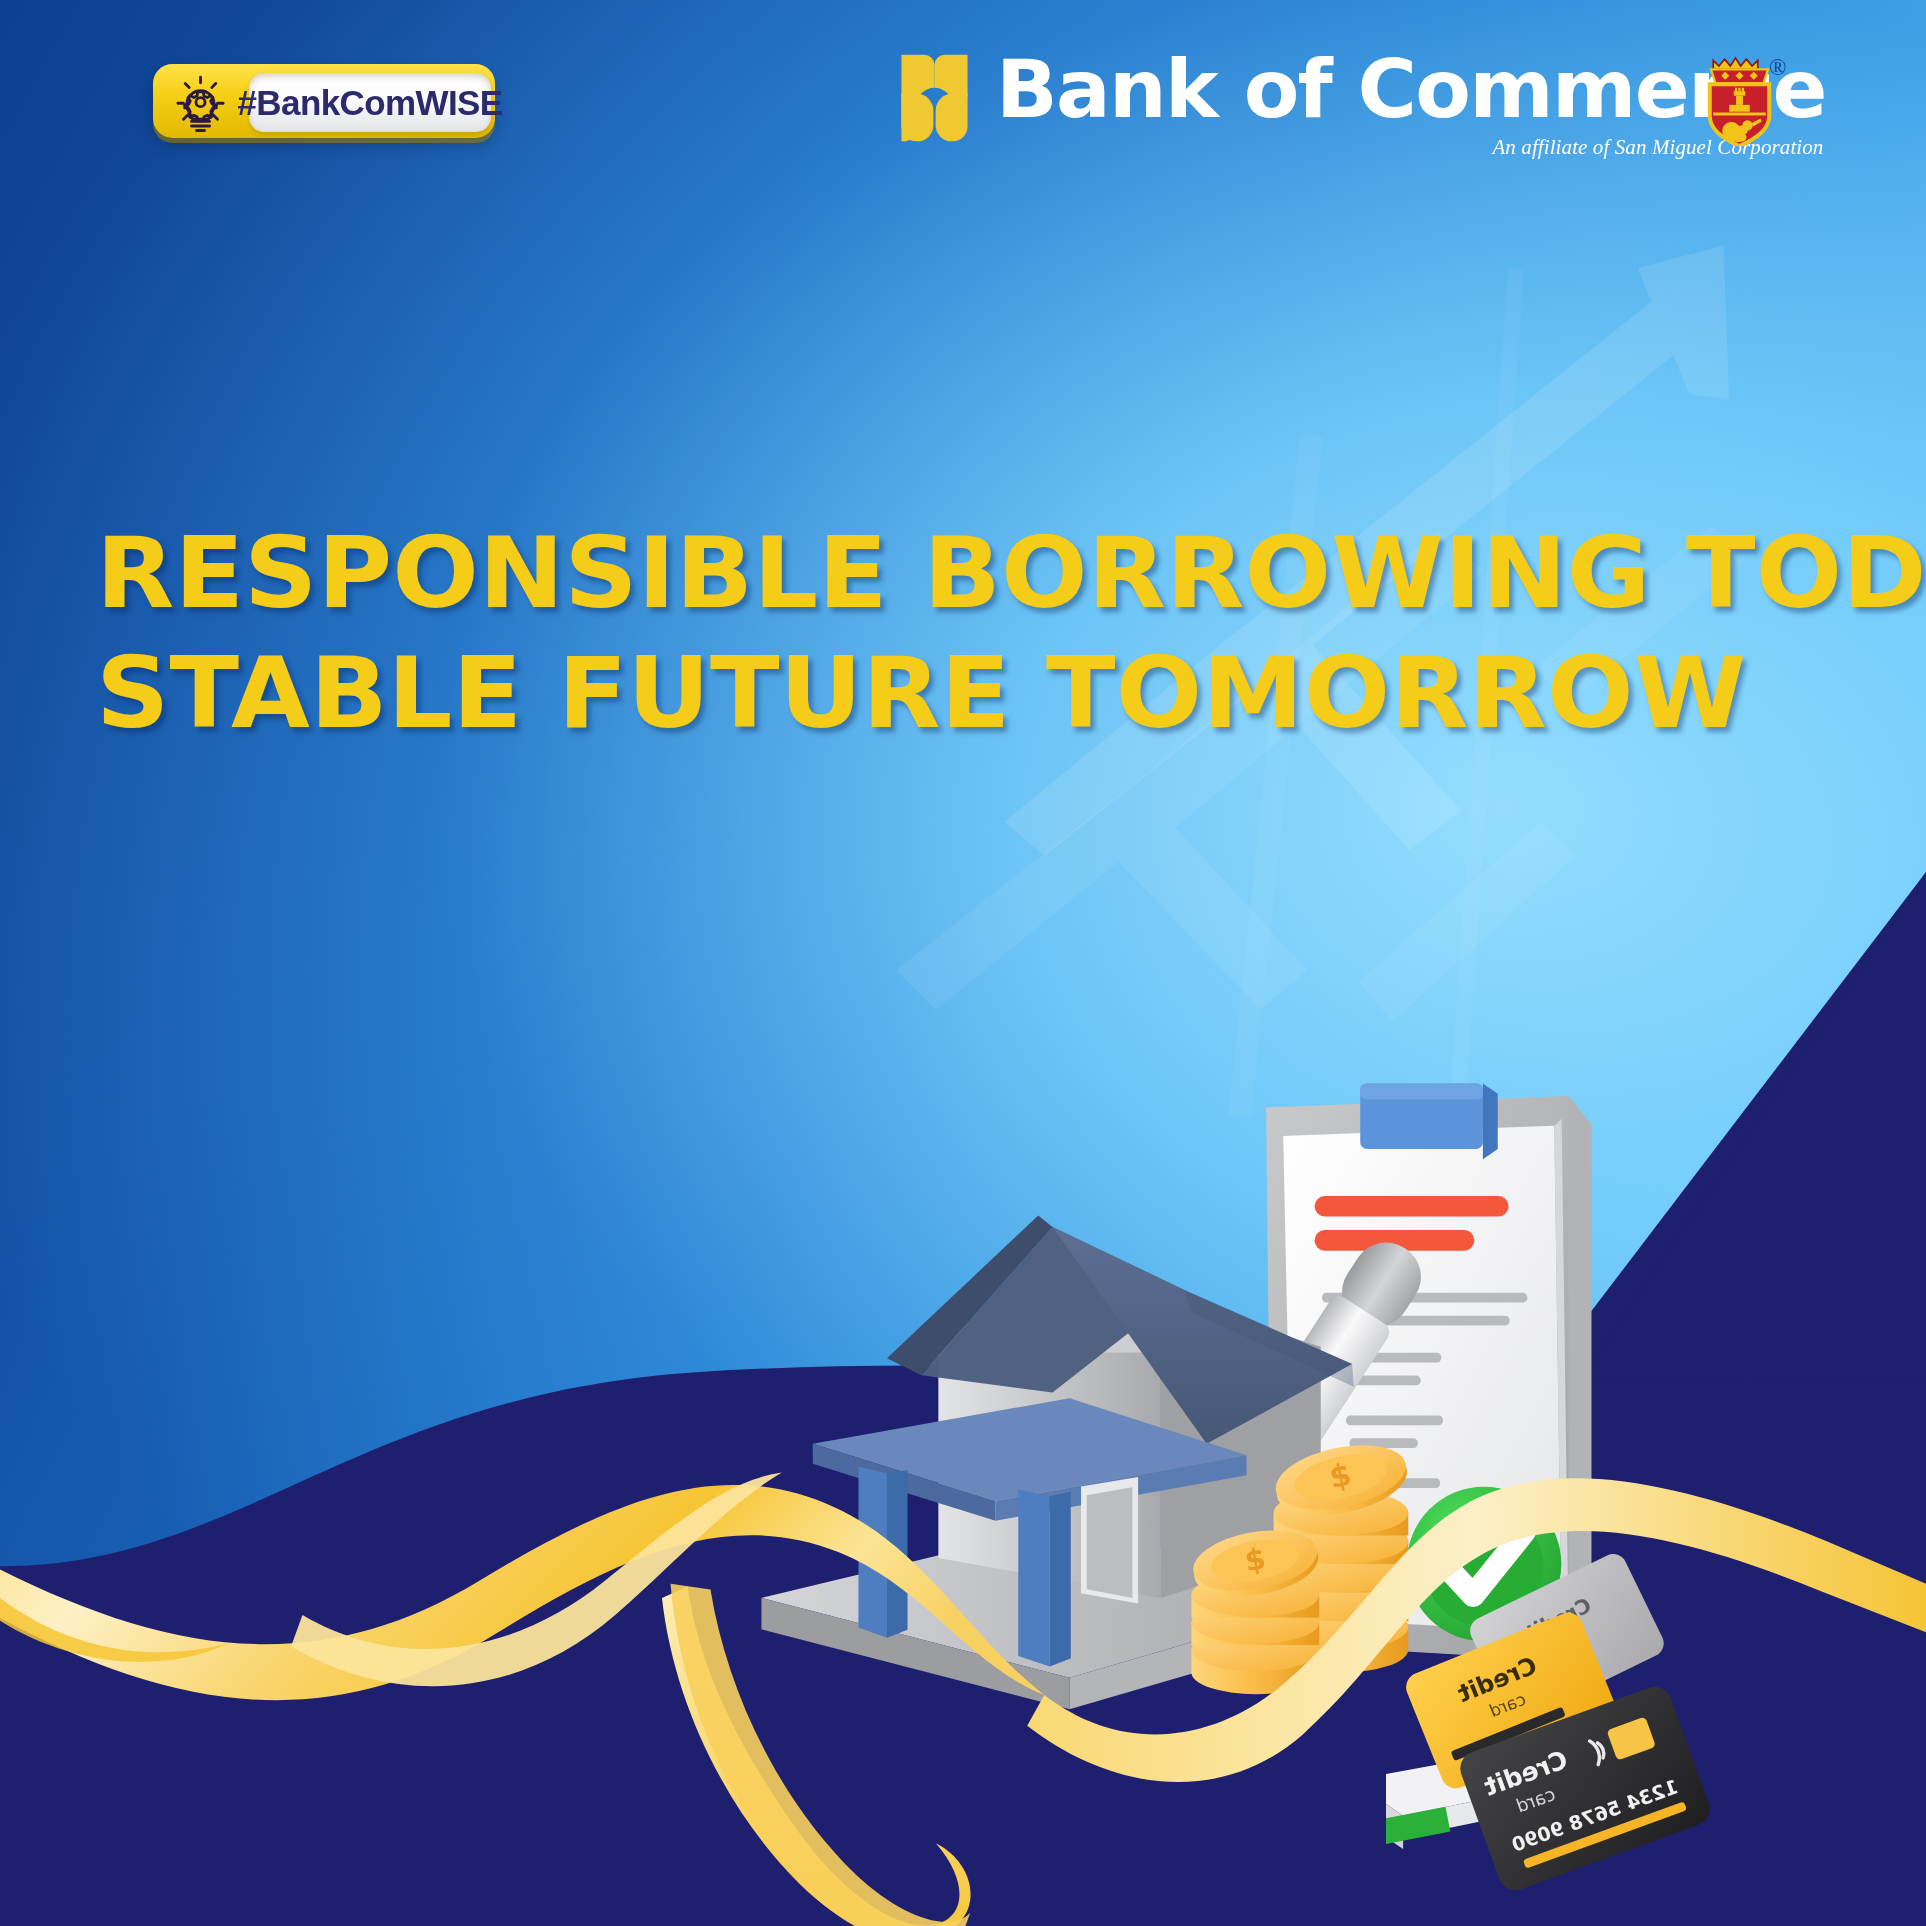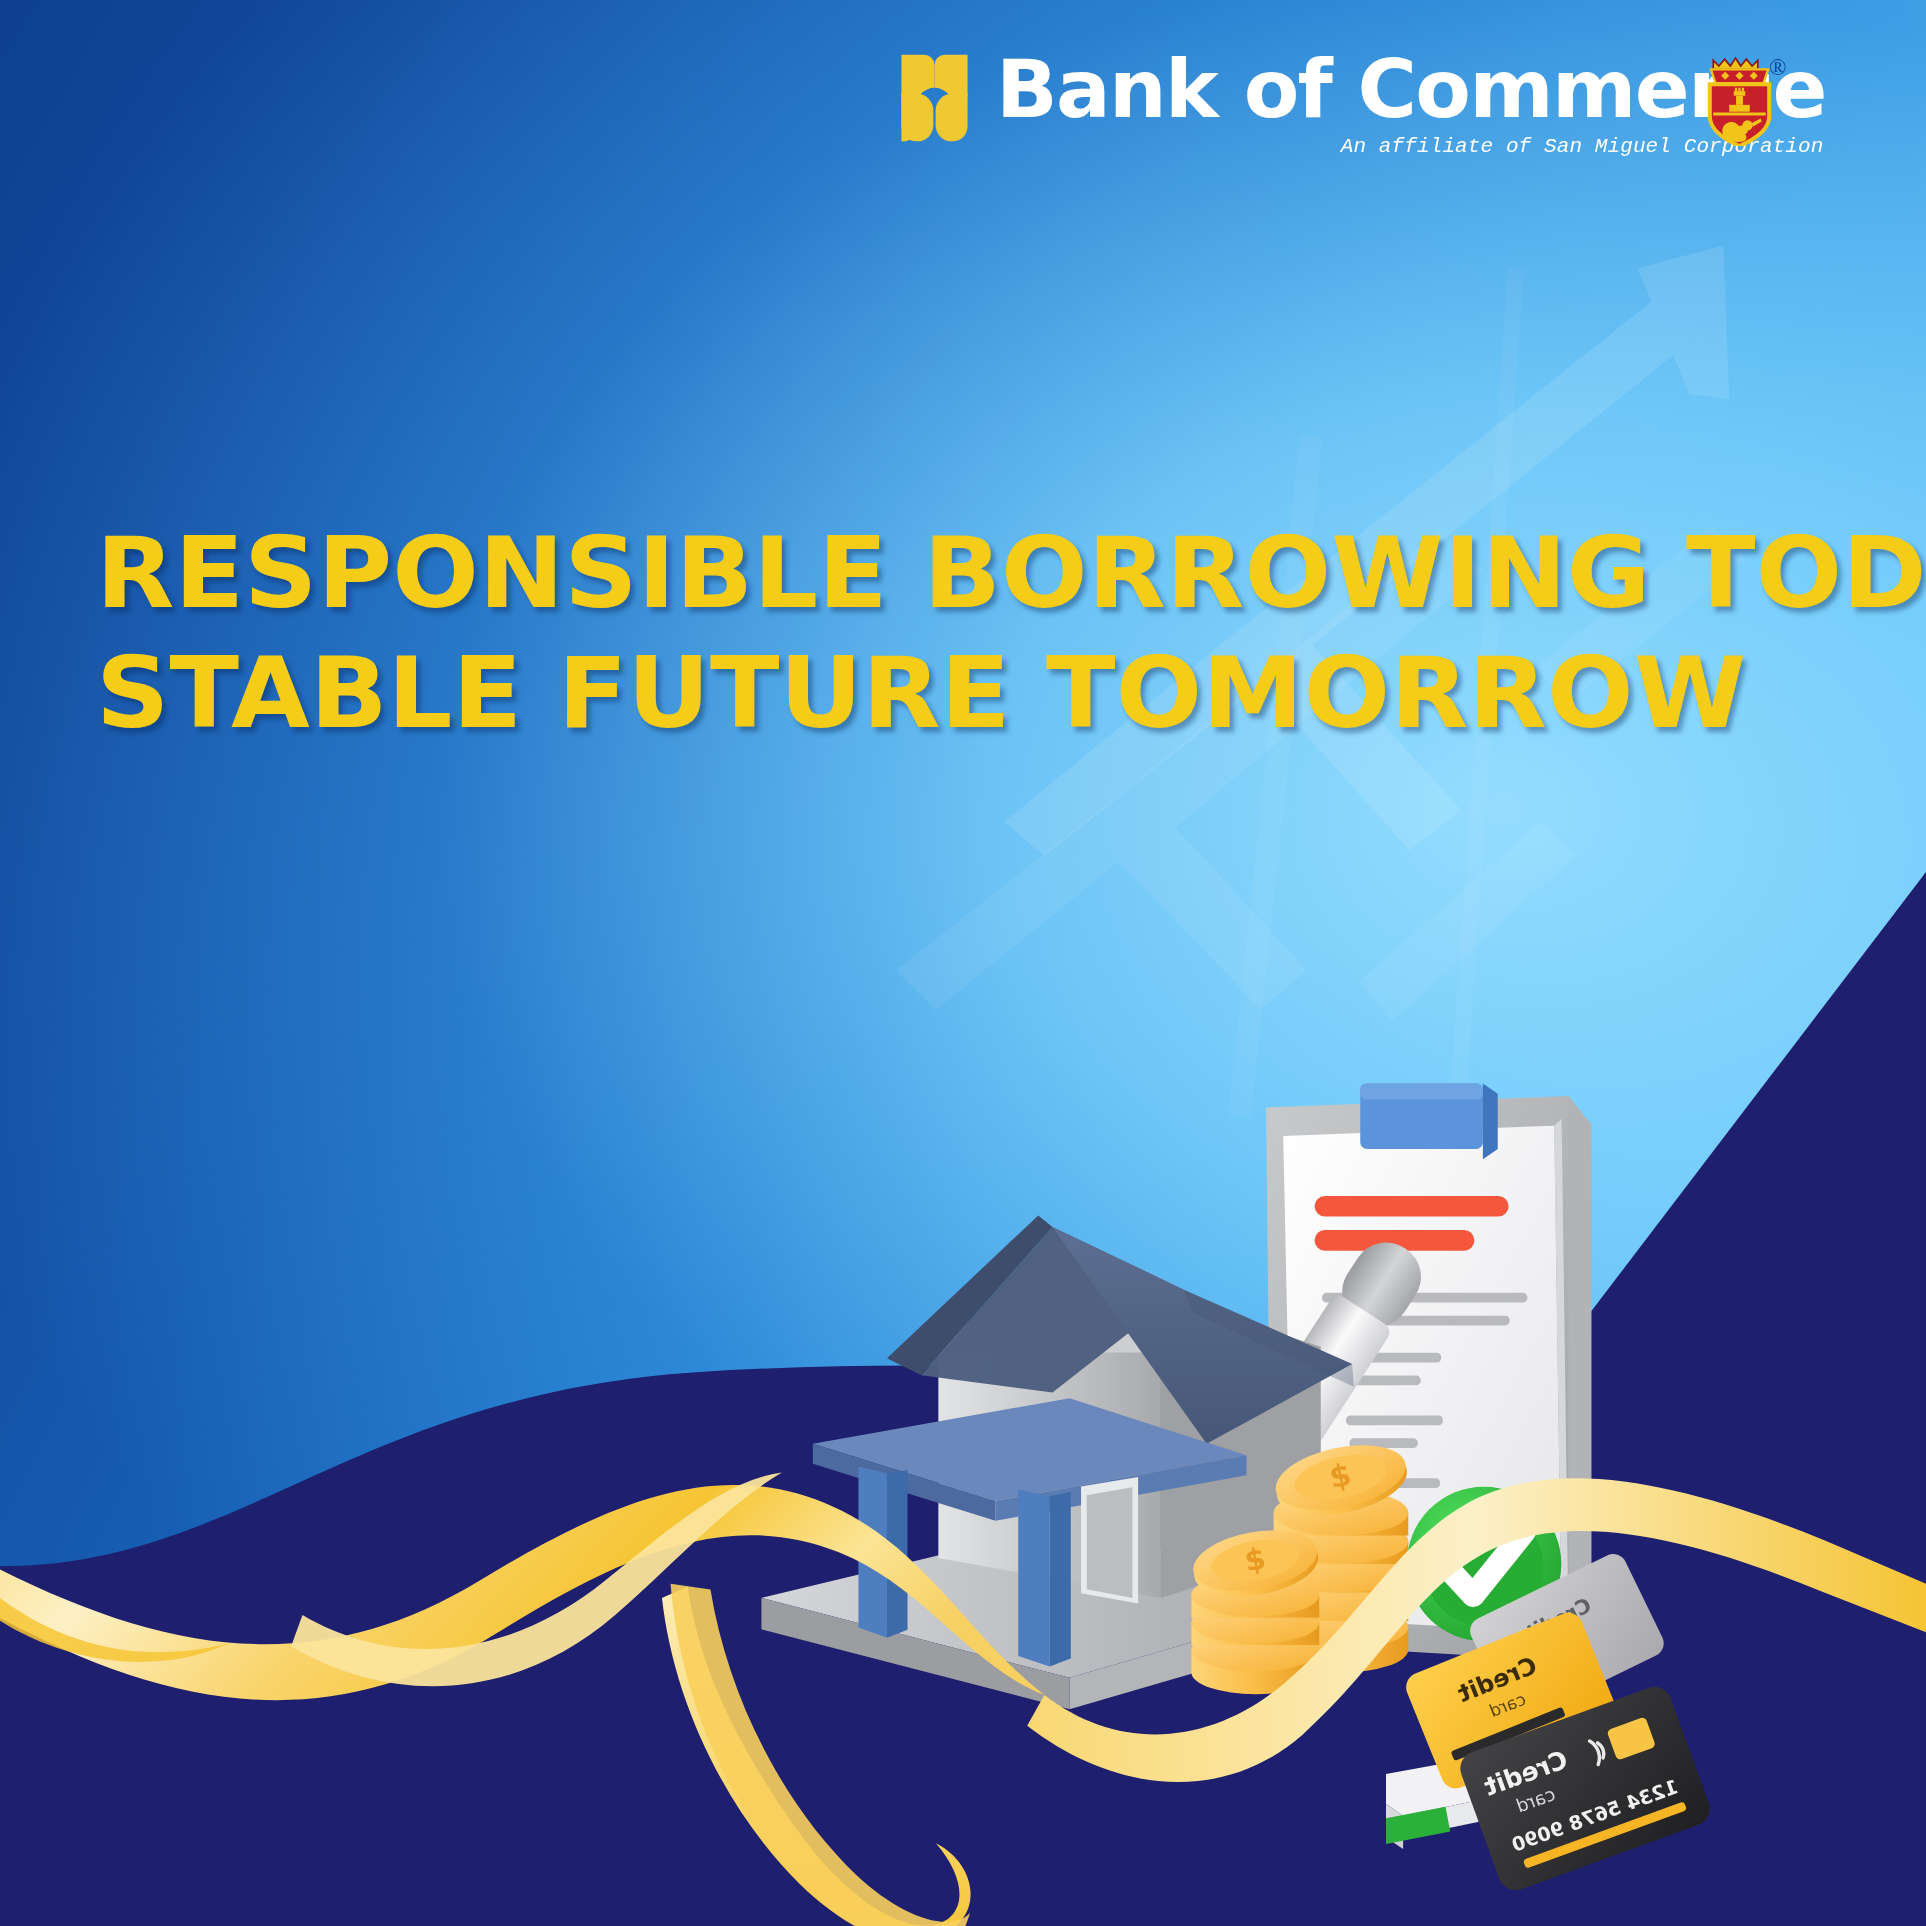--- a/index.html
+++ b/index.html
@@ -57,21 +57,21 @@
   .brand-text-wrap { margin-left:25px; position:relative; }
   .brand-name {
     font-size:81px; font-weight:bold; color:#ffffff;
     letter-spacing:-1.7px; line-height:1; white-space:nowrap;
     font-family:"DejaVu Sans", sans-serif;
   }
   .brand-tag {
     position:absolute; right:2.3px; top:86px;
     font-size:21px; font-style:italic; color:#ffffff;
     white-space:nowrap; letter-spacing:0.1px;
-    font-family:Liberation Mono, monospace;
+    font-family:Liberation Serif, serif;
   }
   .seal { position:absolute; left:1696px; top:50px; width:87px; height:96px; }
   .regmark {
     position:absolute; left:1769px; top:55px;
     font-size:23px; color:#0d3f8f; font-family:"Liberation Serif", serif;
   }
 
   
   .headline {
     position:absolute; left:96px; top:524px;
@@ -133,20 +133,39 @@
 
   <div class="navy-wedge">
     <svg width="1926" height="1926" viewBox="0 0 3375 3375">
       <polygon points="3375,1528 3375,2520 2620,2520 2760,2335" fill="#1e1f6e"></polygon>
       <polygon points="3375,1528 3375,2520 2700,2520" fill="#1e1f6e"></polygon>
     </svg>
   </div>
 
   <div class="header">
 
+    <div class="badge">
+      <div class="badge-bulb">
+        <svg width="59" height="64" viewBox="0 0 104 112">
+          <g fill="none" stroke="#2b1a3f" stroke-width="5" stroke-linecap="round">
+            <path d="M28 62 a24 24 0 0 1 48 0 c0 13 -8 18 -10 26 h-28 c-2 -8 -10 -13 -10 -26z"></path>
+            <path d="M36 92 h32 M36 100 h32"></path>
+            <path d="M45 108 h14"></path>
+            <path d="M52 14 v10 M25 25 l7 7 M79 25 l-7 7 M12 60 h10 M82 60 h10 M22 88 l7 -7 M82 88 l-7 -7"></path>
+          </g>
+          <g fill="none" stroke="#2b1a3f" stroke-width="5">
+            <circle cx="52" cy="58" r="8"></circle>
+            <path d="M52 40 l5 0 l1 7 l6 3 l6 -4 l4 4 l-4 6 l3 6 l7 1 l0 5 l-7 1 l-3 6 l4 6 l-4 4 l-6 -4 l-6 3 l-1 7 l-5 0 l-5 0 l-1 -7 l-6 -3 l-6 4 l-4 -4 l4 -6 l-3 -6 l-7 -1 l0 -5 l7 -1 l3 -6 l-4 -6 l4 -4 l6 4 l6 -3 l1 -7z" stroke-linejoin="round"></path>
+          </g>
+        </svg>
+      </div>
+      <div class="badge-pill">
+        <span class="badge-text">#BankComWISE</span>
+      </div>
+    </div>
 
     <div class="brand">
       <div class="brand-mark">
         <svg width="73" height="98" viewBox="0 0 128 172">
           <path d="M6 10 h40 a18 18 0 0 1 18 18 v40 a32 32 0 0 0 -32 32 h-8 a18 18 0 0 1 -18 -18 z" fill="#efc832"></path>
           <path d="M6 78 a30 30 0 0 1 30 30 v26 a28 28 0 0 1 -28 28 h-2 z" fill="#efc832"></path>
           <path d="M6 78 h26 a30 30 0 0 1 30 30 v26 a28 28 0 0 1 -28 28 h-2 a26 26 0 0 1 -26 -26z" fill="#efc832"></path>
           <path d="M122 10 h-40 a18 18 0 0 0 -18 18 v40 a32 32 0 0 1 32 32 h8 a18 18 0 0 0 18 -18 z" fill="#efc832"></path>
           <path d="M122 78 h-26 a30 30 0 0 0 -30 30 v26 a28 28 0 0 0 28 28 h2 a26 26 0 0 0 26 -26z" fill="#efc832"></path>
         </svg>

